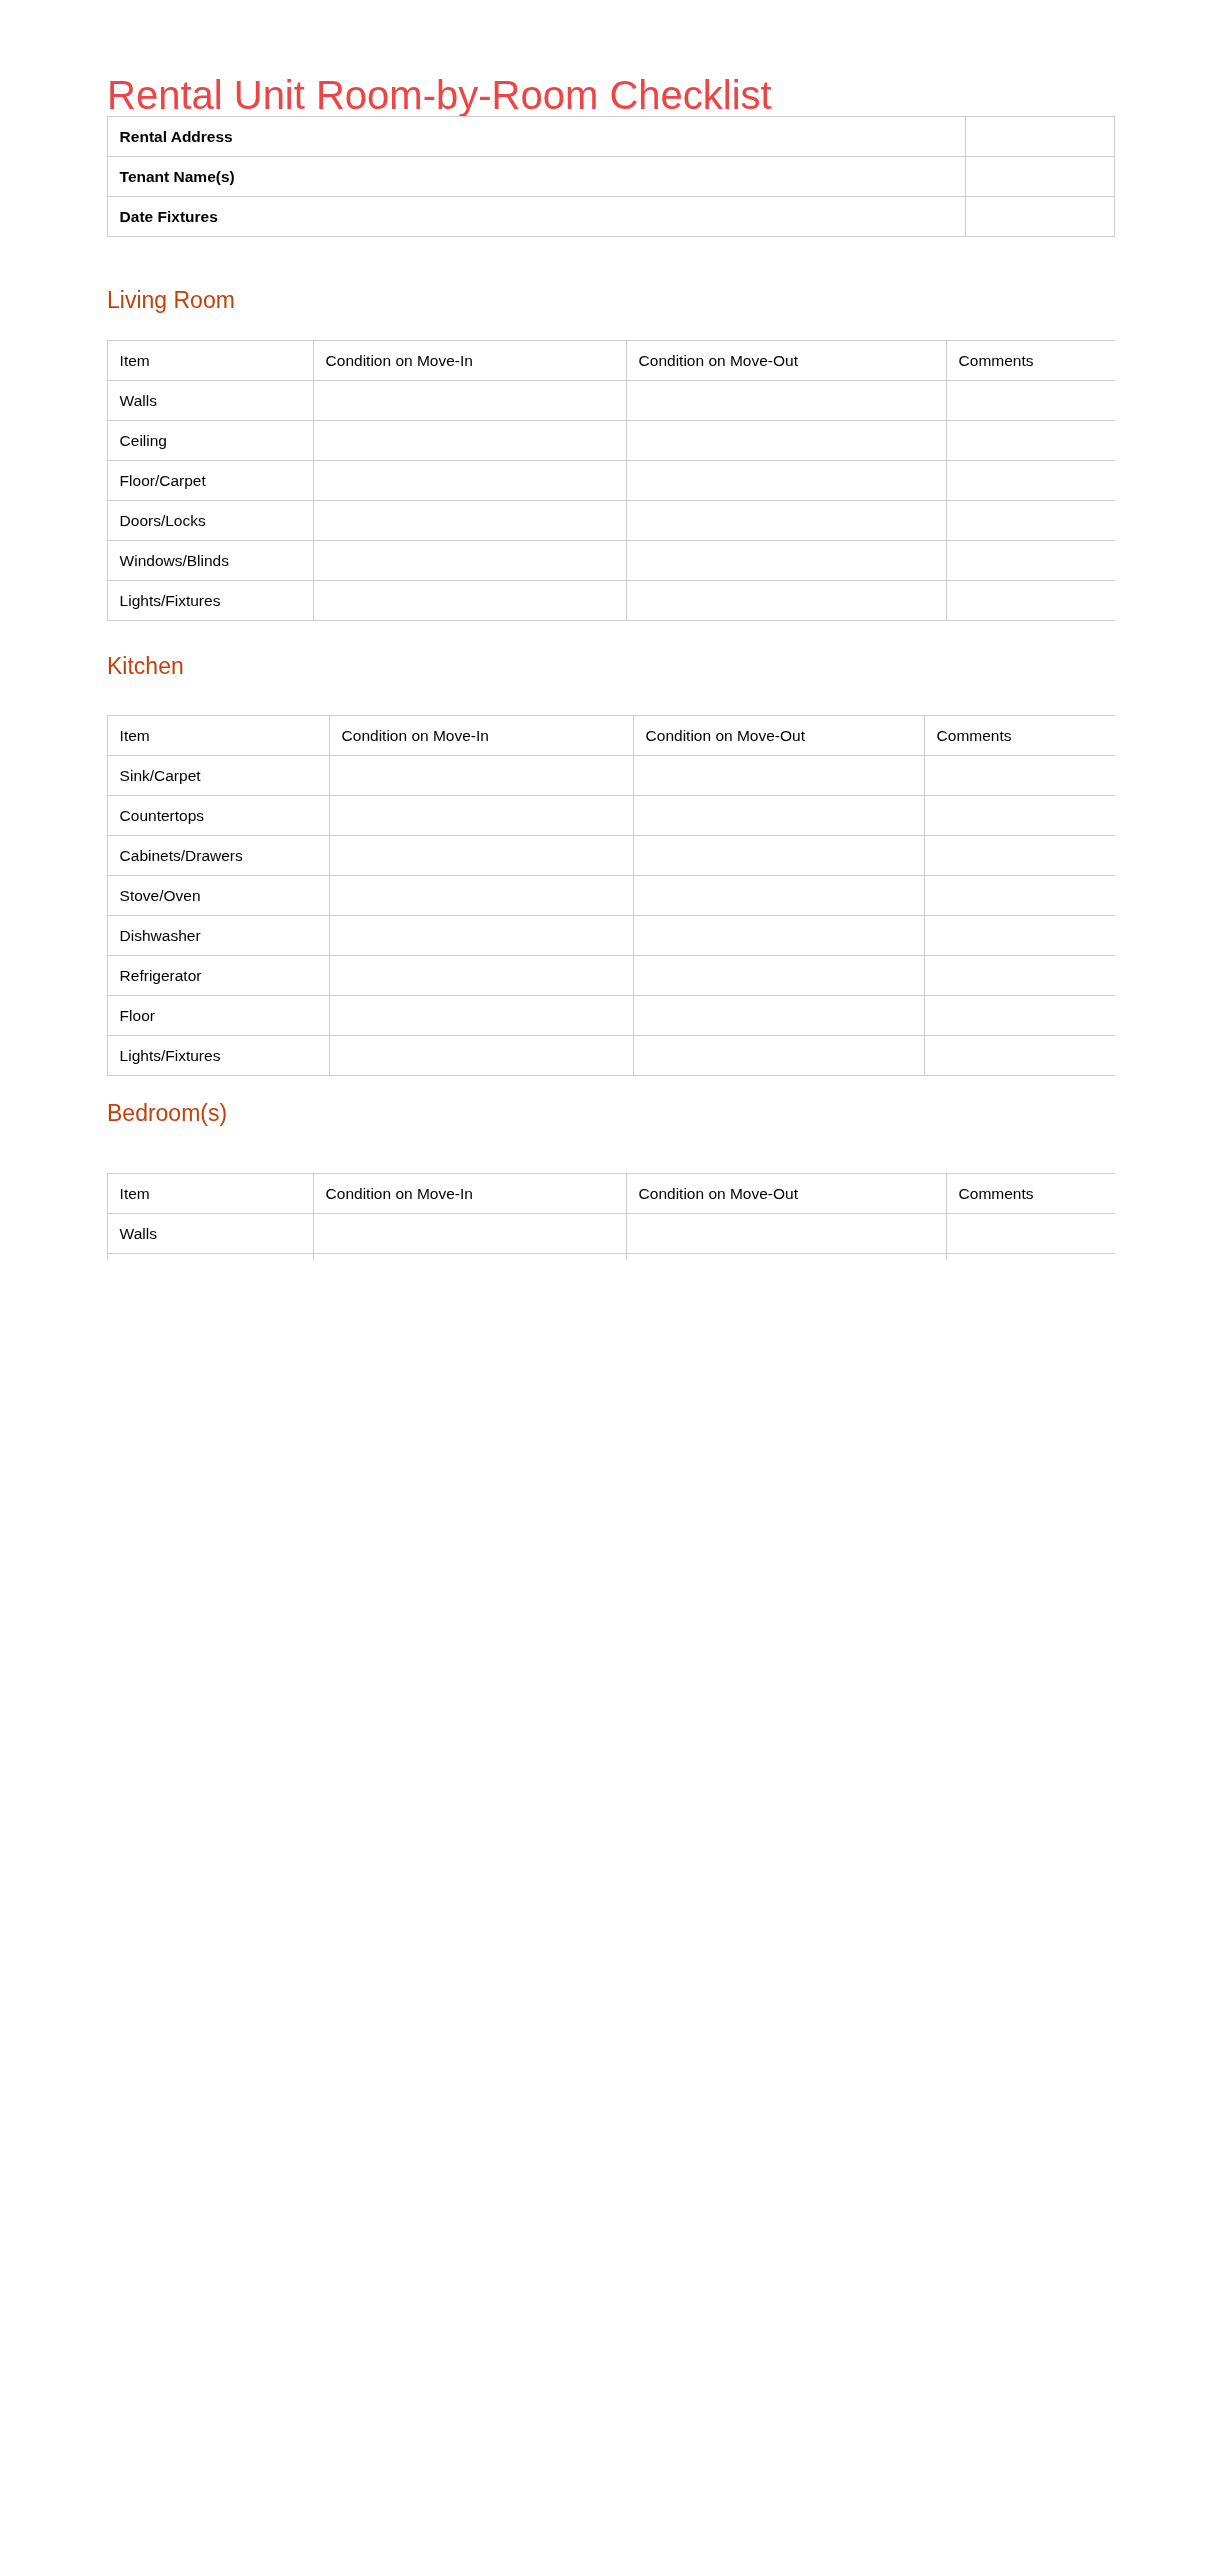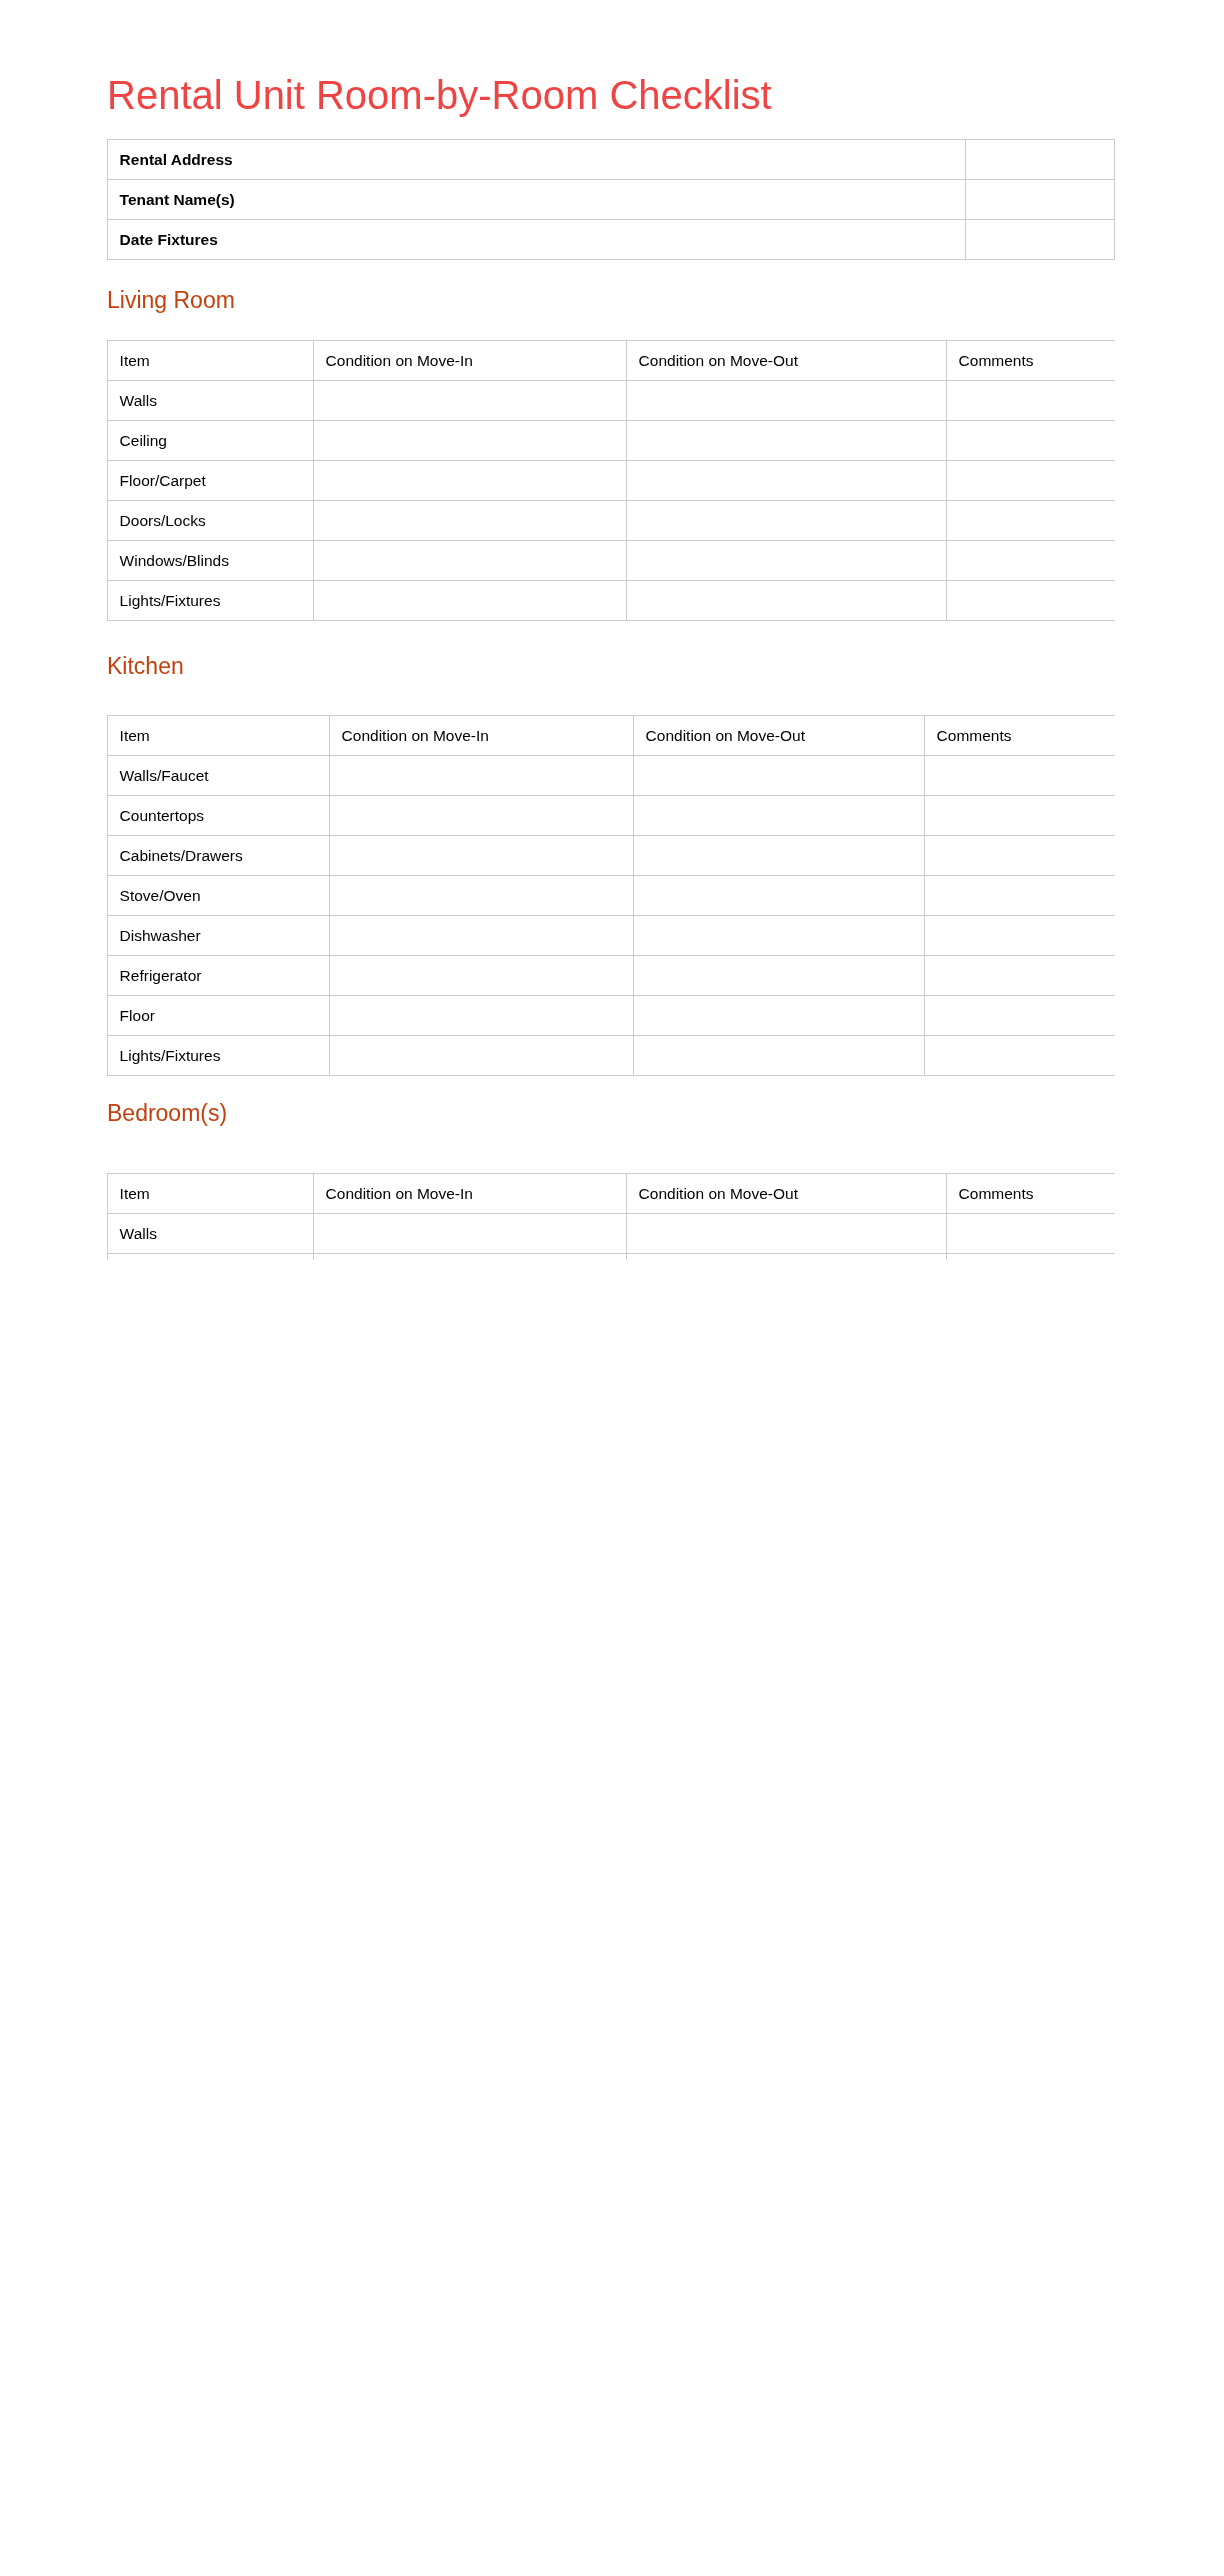--- a/index.html
+++ b/index.html
@@ -57,21 +57,21 @@
       padding: 0 11.6px;
       font-size: 15.5px;
       line-height: 19.4px;
       text-align: left;
       vertical-align: middle;
       box-sizing: border-box;
       color: #000;
     }
     th { font-weight: normal; }
     td.label { font-weight: bold; }
-    .info-table { top: 139px; }
+    .info-table { top: 116px; }
     .cell-input { cursor: text; }
   </style>
 </head>
 <body>
 
 <div class="page">
 
   <h1 class="doc-title">Rental Unit Room-by-Room Checklist</h1>
 
   <table class="info-table">
@@ -162,21 +162,21 @@
     <thead>
       <tr>
         <th>Item</th>
         <th>Condition on Move-In</th>
         <th>Condition on Move-Out</th>
         <th>Comments</th>
       </tr>
     </thead>
     <tbody>
       <tr>
-        <td>Walls/Faucet</td>
+        <td>Sink/Carpet</td>
         <td class="cell-input"></td>
         <td class="cell-input"></td>
         <td class="cell-input"></td>
       </tr>
       <tr>
         <td>Countertops</td>
         <td class="cell-input"></td>
         <td class="cell-input"></td>
         <td class="cell-input"></td>
       </tr>

